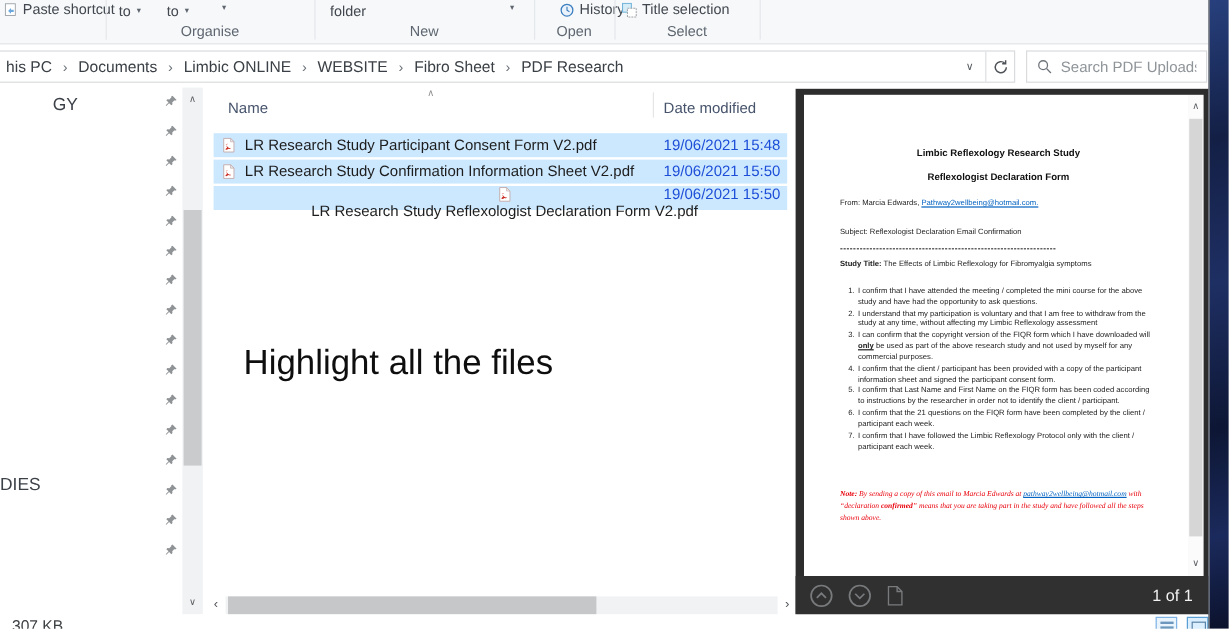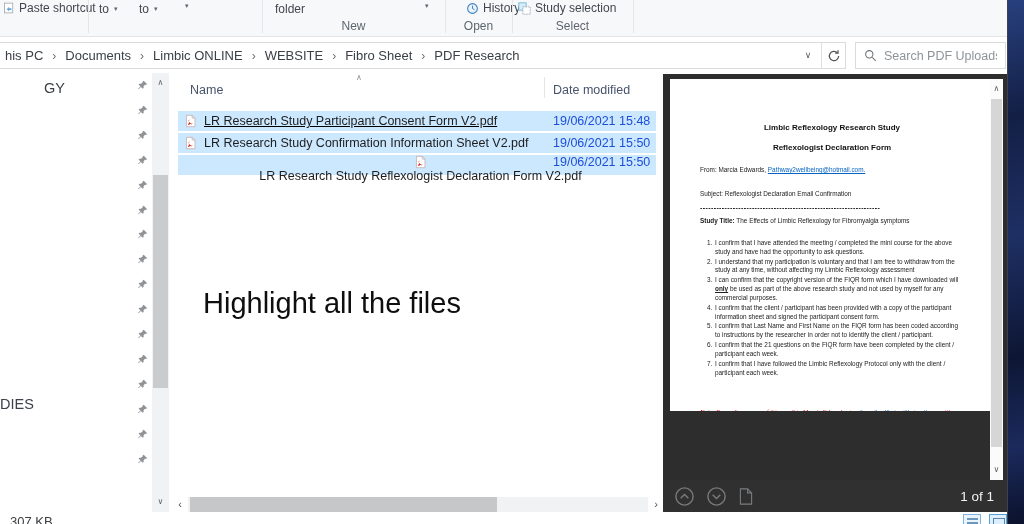--- a/index.html
+++ b/index.html
@@ -55,21 +55,21 @@
   .file-name { margin-left:7px; font-size:12.5px; color:#1d1d1d; white-space:nowrap; }
   .file-date { position:absolute; left:375px; font-size:12.5px; color:#1d4ed8; white-space:nowrap; }
   #annotation { position:absolute; left:33px; top:214px; font-size:29px; color:#0e0e0e; white-space:nowrap; }
   #h-scroll { position:absolute; left:0; top:424px; width:493px; height:15px; }
   #h-track { position:absolute; left:18px; top:0; width:460px; height:15px; background:#f1f2f3; }
   #h-thumb { position:absolute; left:20px; top:0; width:307px; height:15px; background:#c5c7c9; }
   .h-arrow { position:absolute; top:0; width:16px; height:15px; text-align:center; line-height:14px; font-size:11px; color:#4f5256; }
 
   
   #preview { position:absolute; left:663px; top:1px; width:344px; height:438px; background:#2d2d2d; }
-  #pdf-page { position:absolute; left:7px; top:5px; width:320px; height:332px; background:#fff; overflow:hidden; }
+  #pdf-page { position:absolute; left:7px; top:5px; width:320px; height:401px; background:#fff; overflow:hidden; }
   .doc { padding:44px 26px 0 30px; color:#222; }
   .doc-title { font-size:8px; font-weight:bold; text-align:center; color:#101010; margin-bottom:11px; }
   .doc-line { font-size:6.4px; line-height:1.4; }
   .doc-from { margin-top:14px; }
   .doc-subject { margin-top:15px; }
   .doc-sep { margin-top:5px; font-size:7px; font-weight:bold; letter-spacing:0.4px; white-space:nowrap; overflow:hidden; color:#111; }
   .doc-study { margin-top:6px; }
   .doc ol { margin:13px 0 0 0; padding-left:14px; font-size:6.4px; line-height:1.38; }
   .doc ol li { margin-bottom:1px; padding-left:1px; }
   .link { color:#0563c1; text-decoration:underline; }
@@ -109,20 +109,21 @@
     <span class="rlabel">to</span>
     <span class="caret">▾</span>
   </div>
   <div class="rbtn" style="left:139px;top:2px">
     <span class="rlabel">to</span>
     <span class="caret">▾</span>
   </div>
   <div class="rbtn" style="left:184px;top:2px">
     <span class="caret">▾</span>
   </div>
+  <div class="group-label" style="left:88px;width:174px">Organise</div>
   <div class="ribbon-sep" style="left:262px"></div>
 
   <div class="rbtn" style="left:275px;top:2px">
     <span class="rlabel">folder</span>
   </div>
   <div class="rbtn" style="left:424px;top:2px">
     <span class="caret">▾</span>
   </div>
   <div class="group-label" style="left:262px;width:183px">New</div>
   <div class="ribbon-sep" style="left:445px"></div>
@@ -139,21 +140,21 @@
   <div class="group-label" style="left:445px;width:67px">Open</div>
   <div class="ribbon-sep" style="left:512px"></div>
 
   <div class="rbtn" style="left:518px;top:1px">
     <span class="ico">
       <svg viewBox="0 0 16 16" width="13" height="13">
           <rect x="1" y="1" width="9" height="9" fill="#d6ecf7" stroke="#6ab0d8"></rect>
           <rect x="6" y="6" width="9" height="9" fill="#fff" stroke="#9aa0a6" stroke-dasharray="2 1"></rect>
         </svg>
     </span>
-    <span class="rlabel">Study selection</span>
+    <span class="rlabel">Title selection</span>
   </div>
   <div class="group-label" style="left:512px;width:121px">Select</div>
   <div class="ribbon-sep" style="left:633px"></div>
 </div>
 
 <div id="addr-row">
   <div id="addr-box">
     <div id="breadcrumb">
         <span class="bc-item">his PC</span>
         <span class="bc-sep">›</span>
@@ -248,21 +249,21 @@
     <div id="side-thumb"></div>
     <span class="scroll-arrow" style="bottom:2px">∨</span>
   </div>
 
   <div id="filelist">
     <span id="sort-icon">∧</span>
     <span class="col-header" style="left:20px">Name</span>
     <div id="col-div"></div>
     <span class="col-header" style="left:383px">Date modified</span>
     <div id="rows">
-        <div class="file-row" style="top: 38px; text-decoration: underline;">
+        <div class="file-row" style="top: 38px;">
           <span class="file-icon">
             <svg viewBox="0 0 16 16" width="13" height="14">
               <path d="M3 1h7l3.5 3.5V15H3z" fill="#fff" stroke="#c1a6a6" stroke-width="0.9"></path>
               <path d="M10 1l3.5 3.5H10z" fill="#eee" stroke="#c1a6a6" stroke-width="0.7"></path>
               <path d="M5.1 7.1c1.7 3.3 3.3 4.5 5.6 4.1-.5.9-1.6 1-2.8.4-1.2.8-2.3 1.4-2.9.9-.5-.5.2-1.4 1.4-2-.5-1.1-.8-2.3-.6-3.2.2-.9 1-.9 1.3-.2z" fill="#cb2a20"></path>
             </svg>
           </span>
           <span class="file-name">LR Research Study Participant Consent Form V2.pdf</span>
           <span class="file-date">19/06/2021 15:48</span>
         </div>

